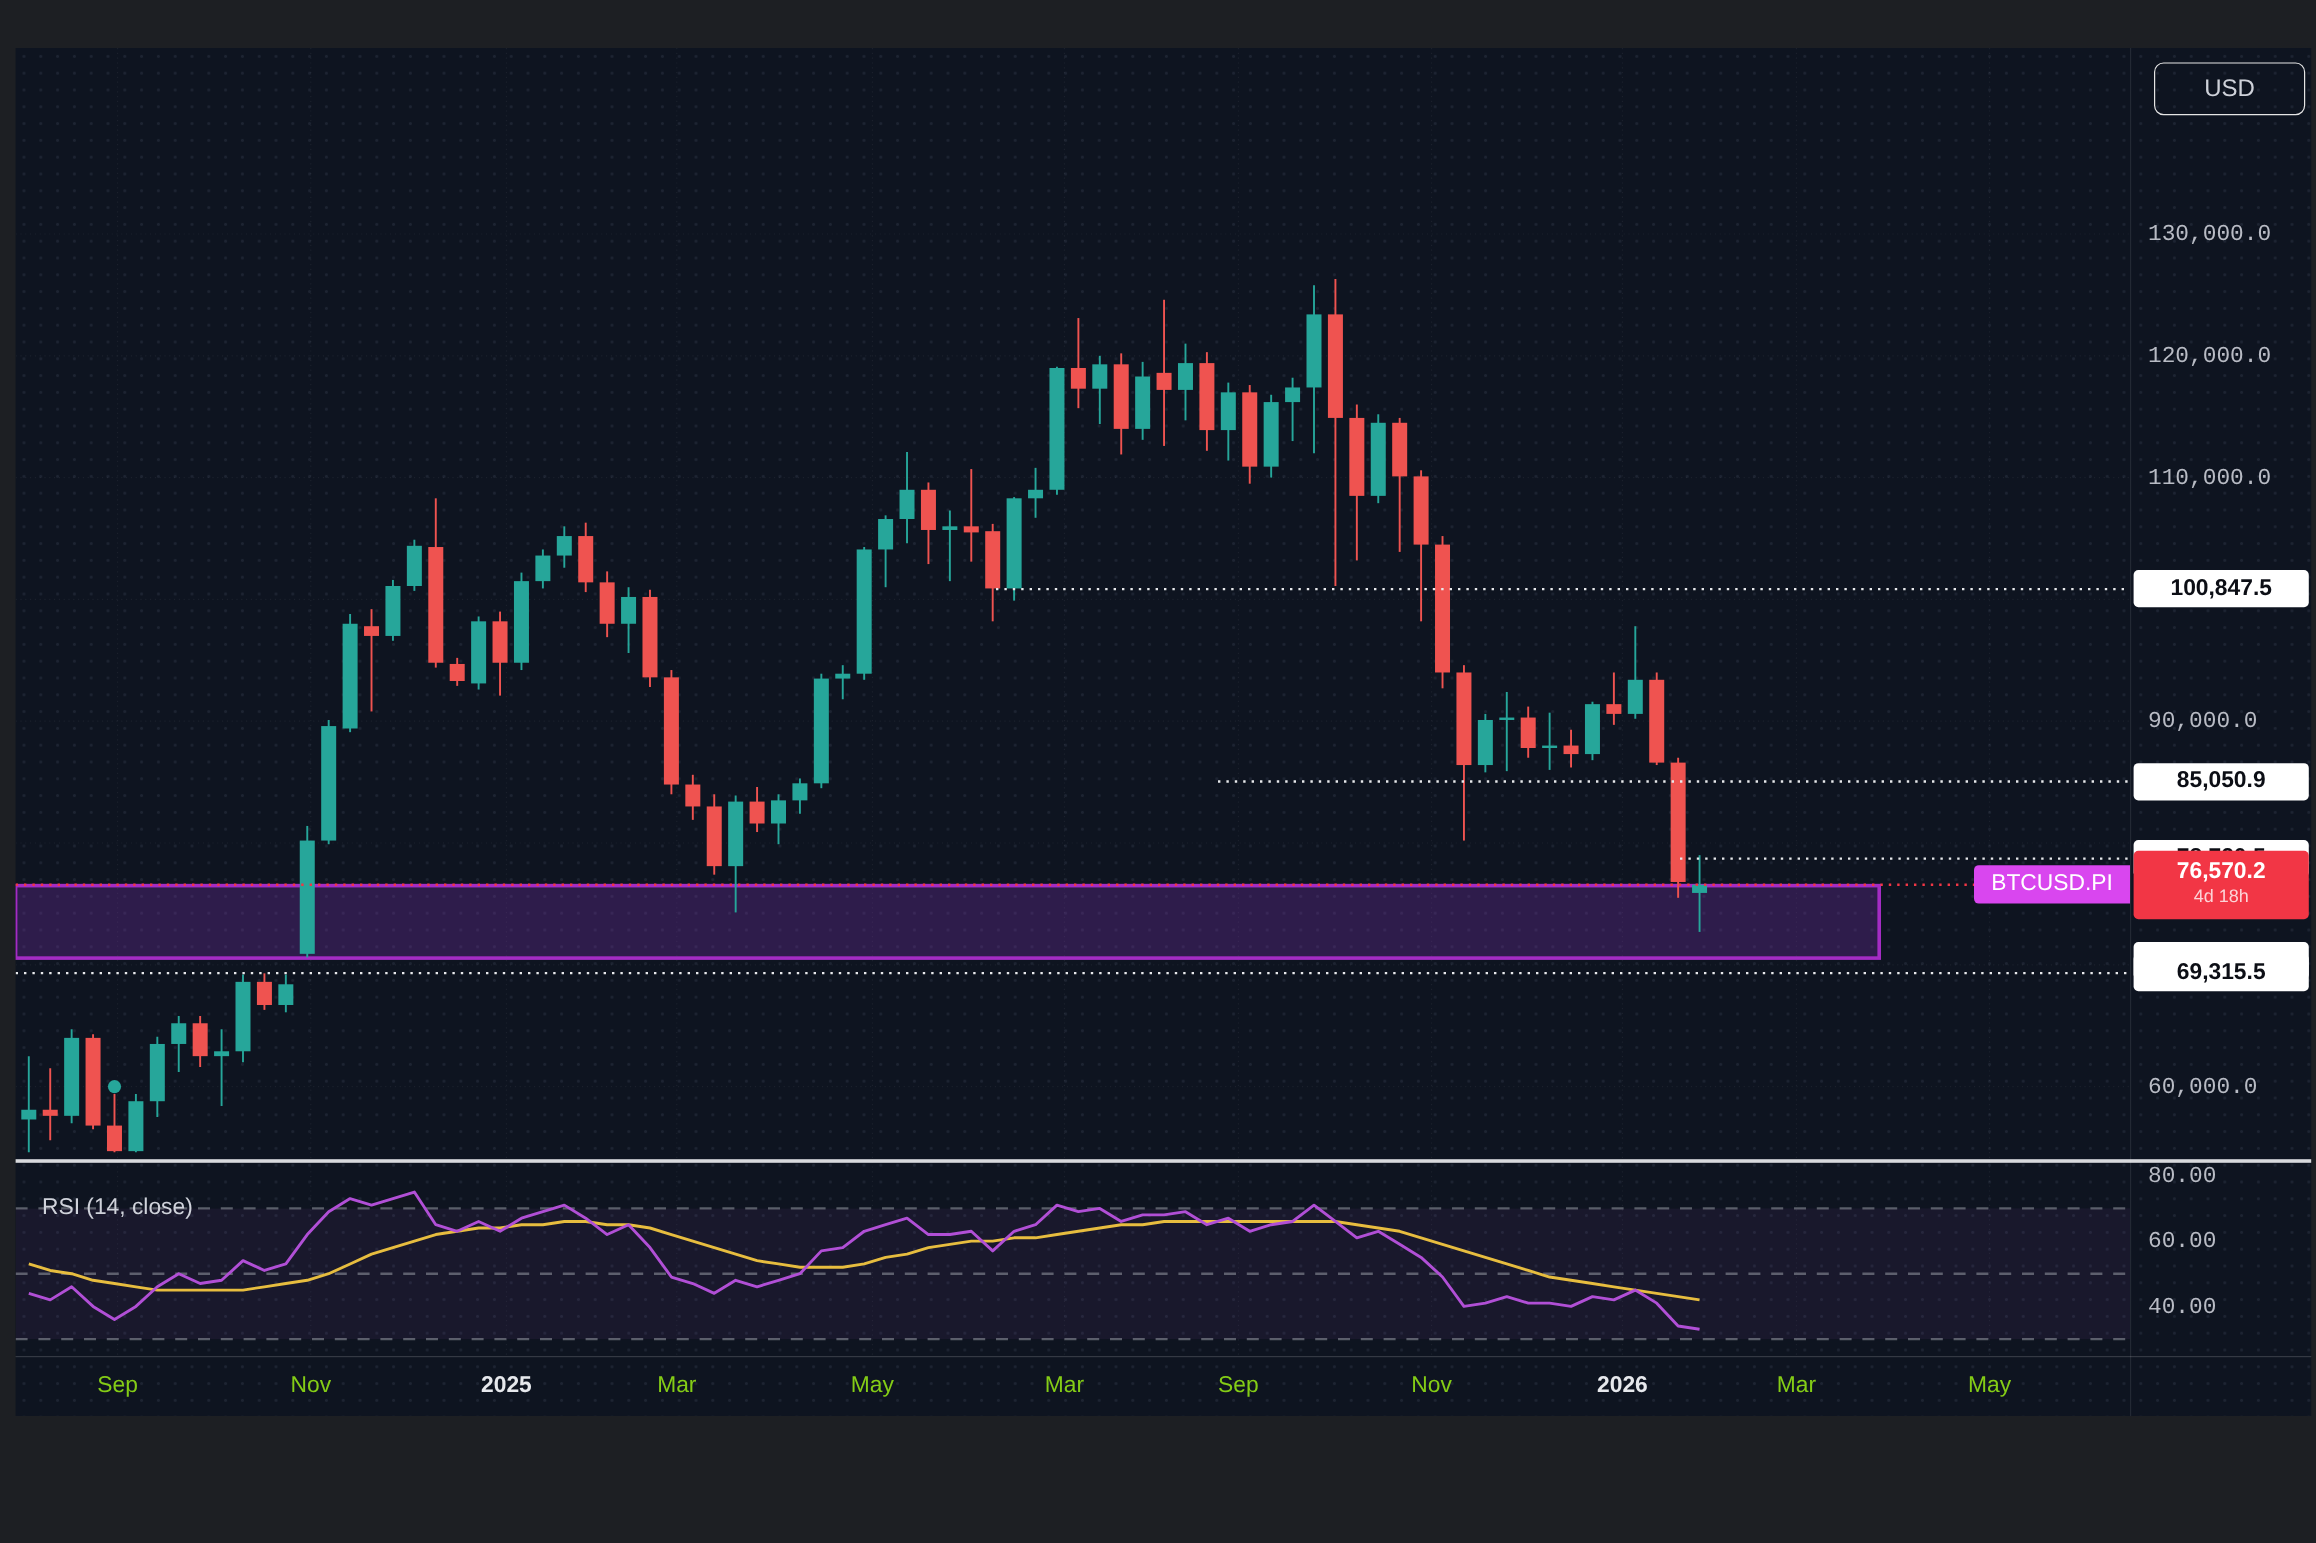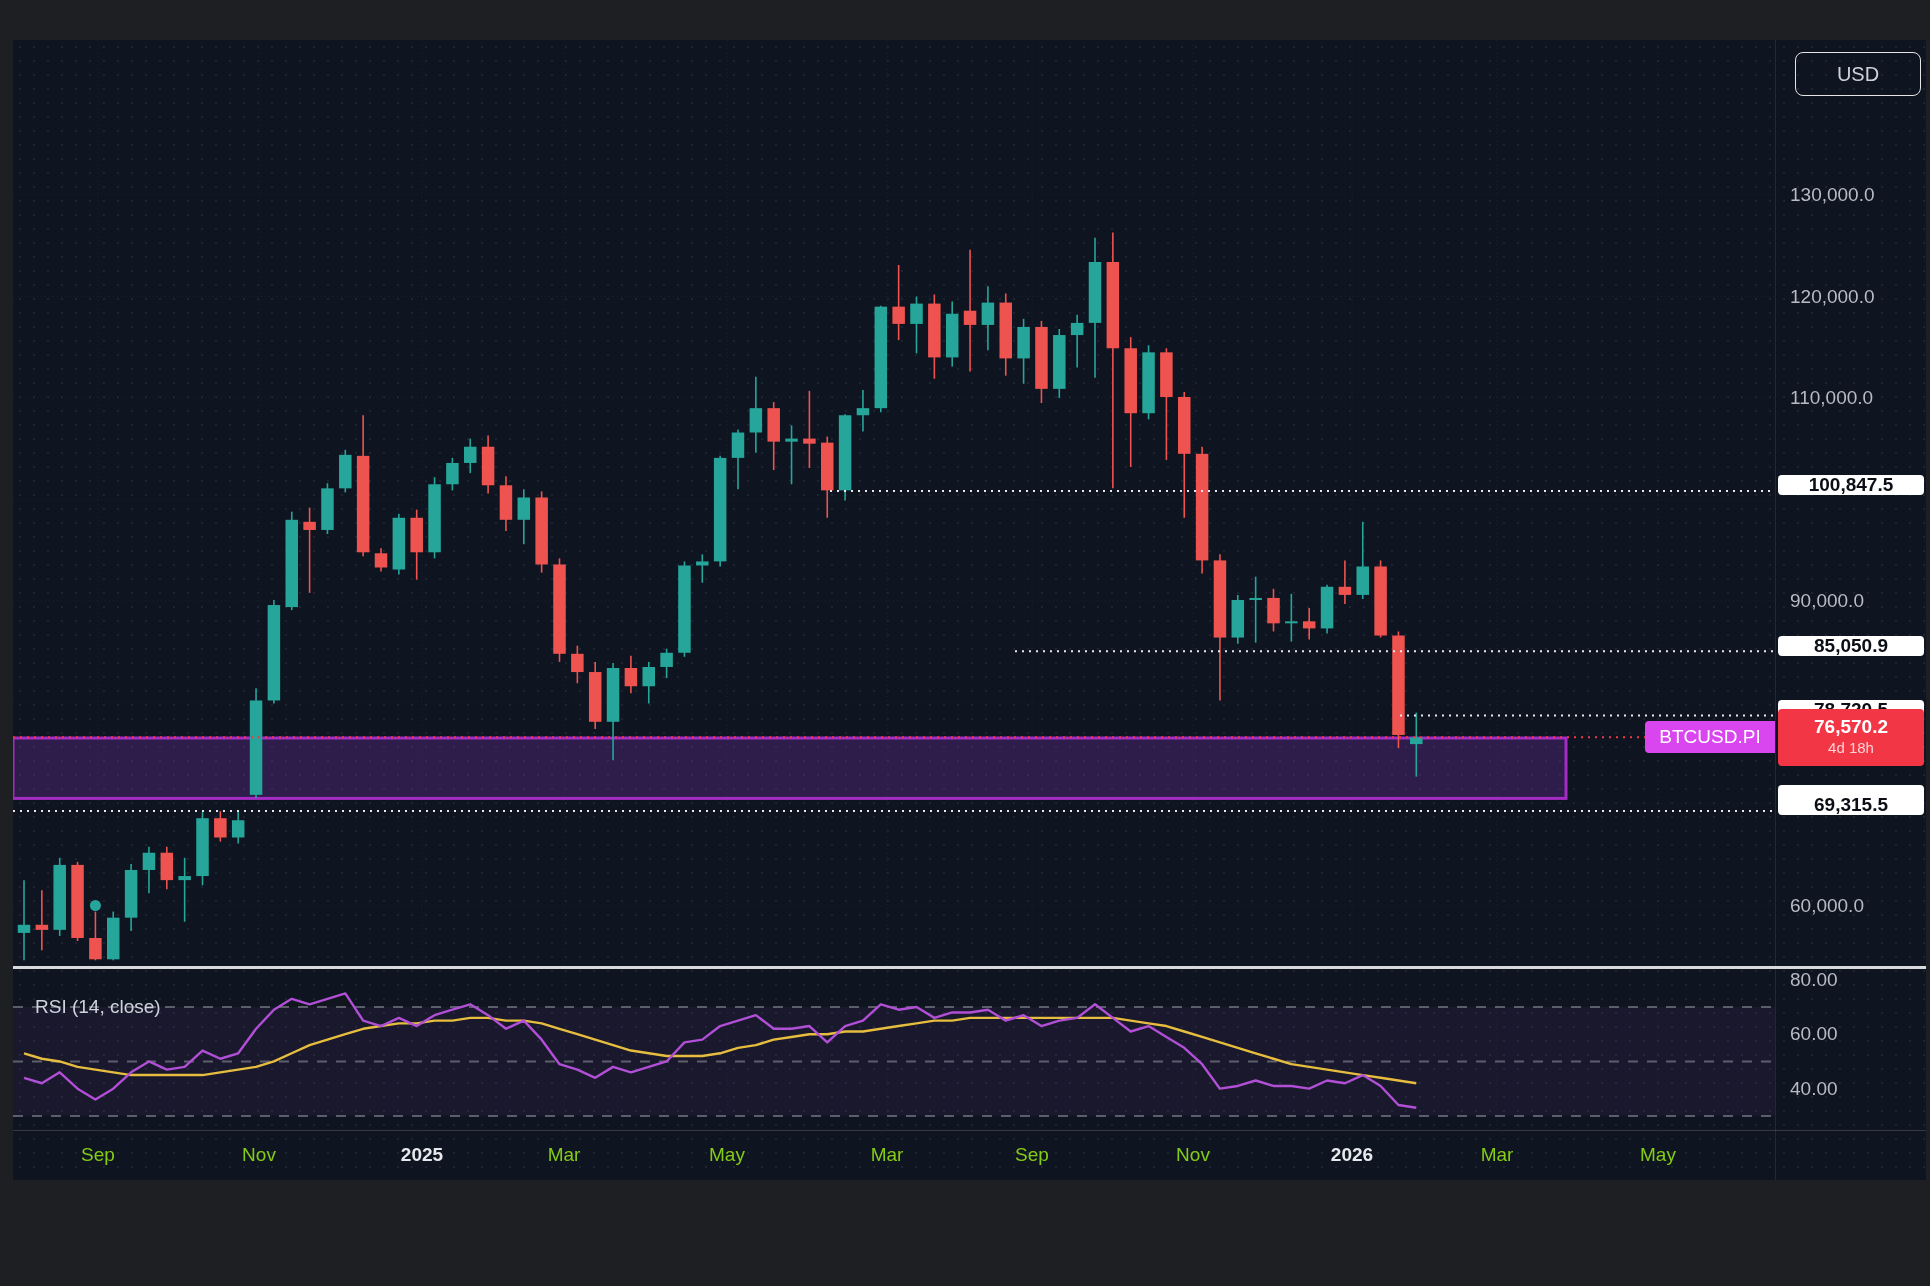--- a/index.html
+++ b/index.html
@@ -21,22 +21,22 @@
   .axis-vline{position:absolute;top:40px;height:1140px;width:1px;background:rgba(255,255,255,.09);z-index:6;}
   
   #symrow{position:absolute;left:30px;top:52px;font-size:20px;color:#d6d9e0;z-index:8;white-space:nowrap;}
   #symrow .px{color:#2fc1ae;margin-left:16px;}
   #symrow .chg{color:#2fc1ae;margin-left:12px;}
   
   #usdbtn{position:absolute;left:1795px;top:52px;width:126px;height:44px;border:1px solid #e5e5e5;
           border-radius:8px;color:#ced1d9;font-size:20px;display:flex;align-items:center;
           justify-content:center;z-index:8;background:transparent;}
   
-  .tick{position:absolute;left:1790px;color:#b8bbc4;font-size:19px;transform:translateY(-50%);z-index:7;}
-  .chip{position:absolute;left:1778px;width:146px;height:20px;background:#ffffff;color:#0c0e15;
+  .tick{position:absolute;left:1790px;color:#b8bbc4;font-size:19px;transform:translateY(-50%);z-index:7;font-family:Liberation Mono, monospace;}
+  .chip{position:absolute;left:1778px;width:146px;height:31px;background:#ffffff;color:#0c0e15;
         font-size:19px;font-weight:600;border-radius:4px;display:flex;align-items:center;
         justify-content:center;z-index:8;}
   .chip.hidden-chip{z-index:7;}
   #pricechip{position:absolute;left:1778px;width:146px;height:57px;background:#f23645;border-radius:4px;
         display:flex;flex-direction:column;align-items:center;justify-content:center;z-index:9;color:#fff;}
   #pricechip .l1{font-size:19px;font-weight:600;line-height:22px;}
   #pricechip .l2{font-size:15px;color:rgba(255,255,255,.78);line-height:20px;}
   #symchip{position:absolute;width:130px;height:32px;background:#d946ef;color:#fff;font-size:19px;
         border-radius:4px 0 0 4px;display:flex;align-items:center;justify-content:center;z-index:9;}
   .tlabel{position:absolute;color:#84cc16;font-size:19px;transform:translateX(-50%);z-index:7;}

